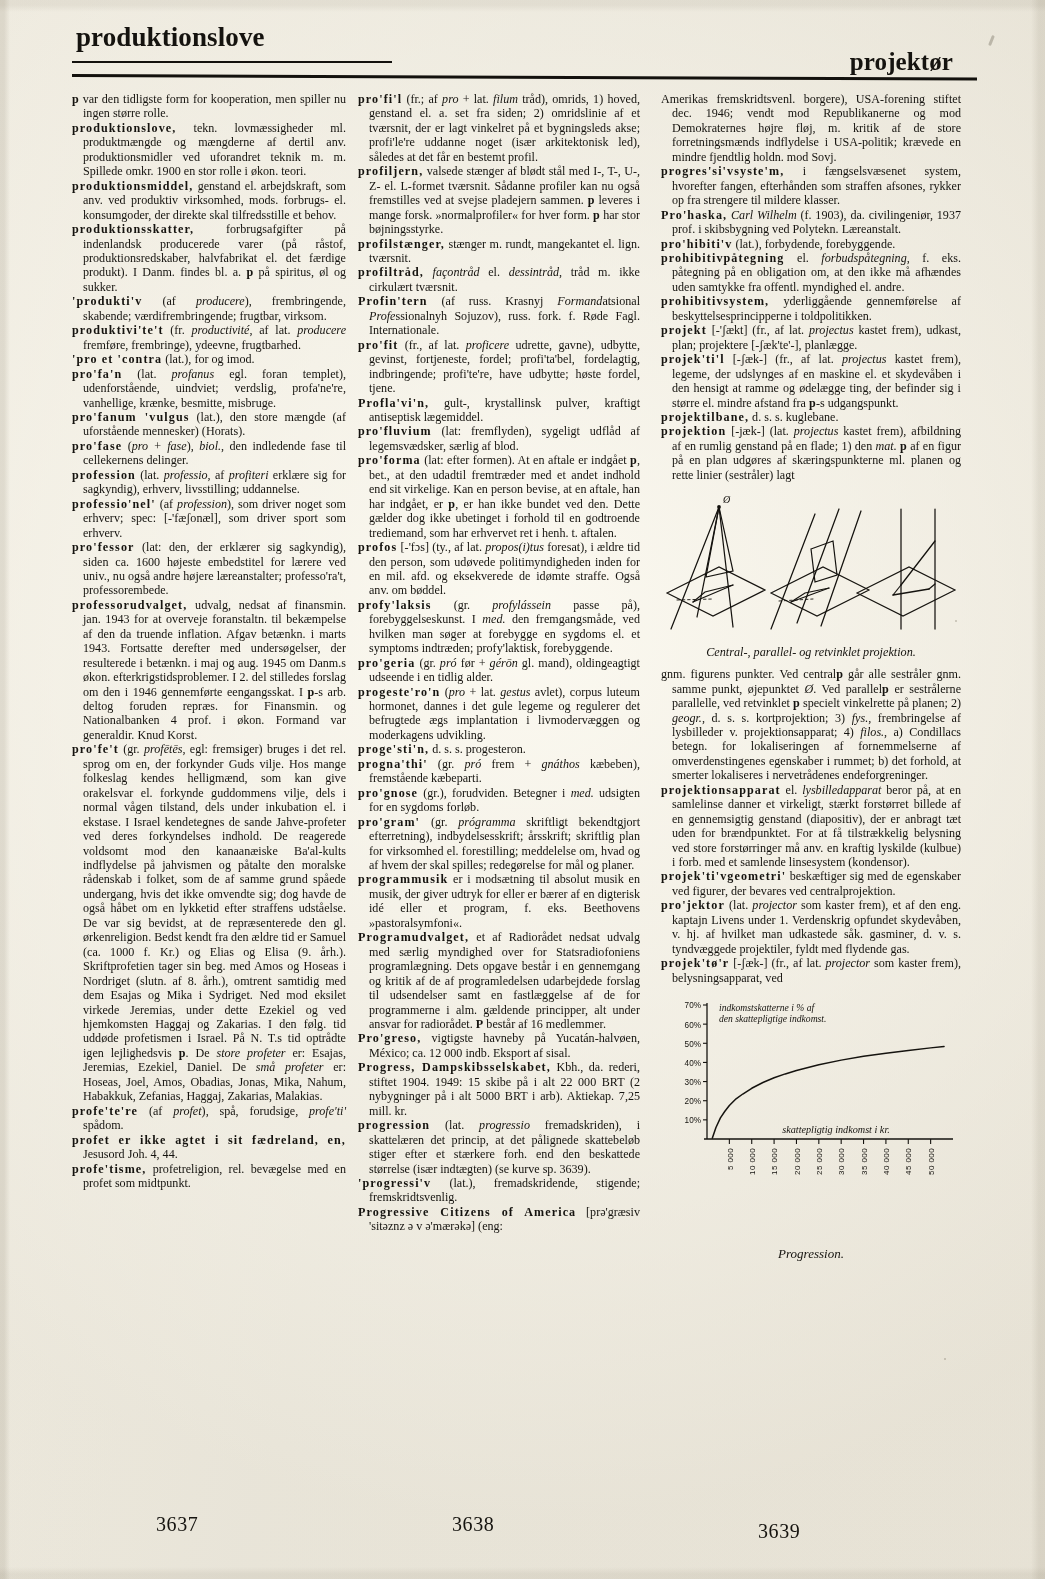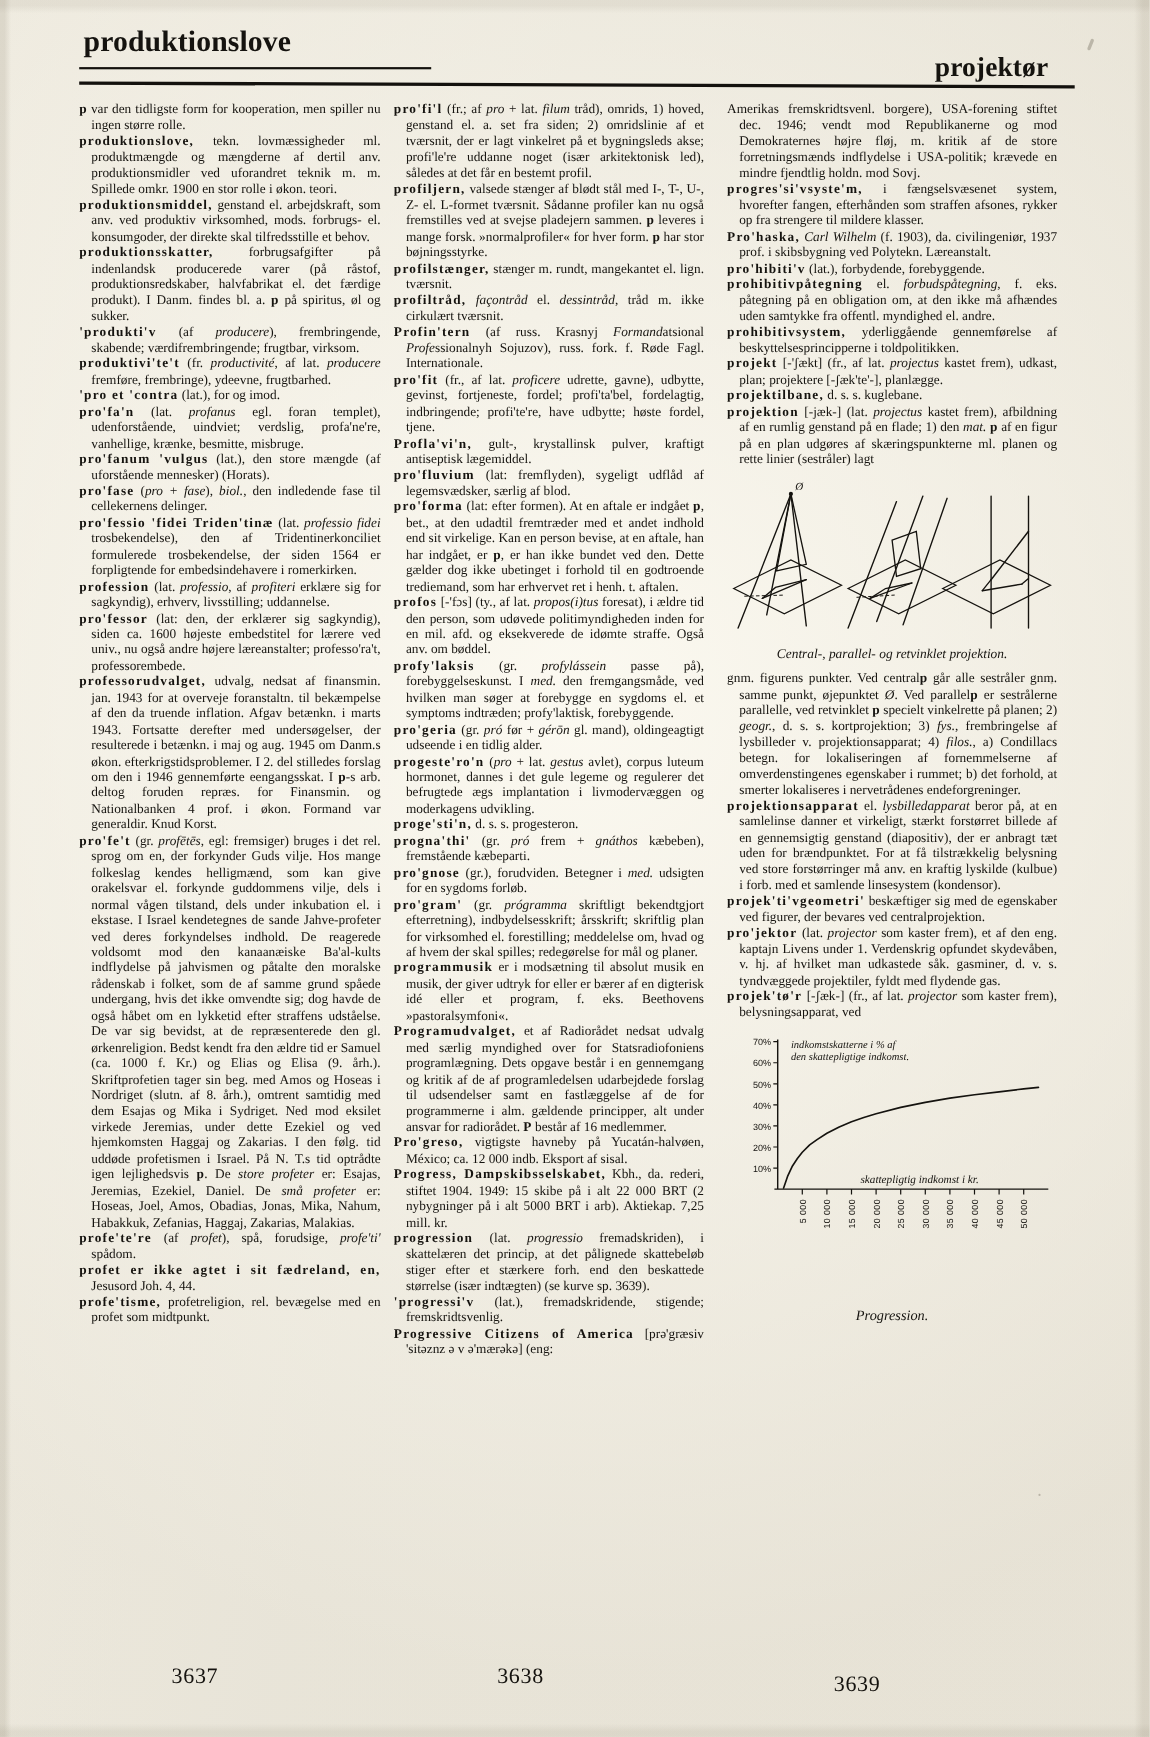--- a/index.html
+++ b/index.html
@@ -113,22 +113,22 @@
       <p class="entry"><b>p</b> var den tidligste form for kooperation, men spiller nu ingen større rolle.</p>
       <p class="entry"><b class="sp">produktionslove,</b> tekn. lovmæssigheder ml. produktmængde og mængderne af dertil anv. produktionsmidler ved uforandret teknik m. m. Spillede omkr. 1900 en stor rolle i økon. teori.</p>
       <p class="entry"><b class="sp">produktionsmiddel,</b> genstand el. arbejdskraft, som anv. ved produktiv virksomhed, mods. forbrugs- el. konsumgoder, der direkte skal tilfredsstille et behov.</p>
       <p class="entry"><b class="sp">produktionsskatter,</b> forbrugsafgifter på indenlandsk producerede varer (på råstof, produktionsredskaber, halvfabrikat el. det færdige produkt). I Danm. findes bl. a. <b>p</b> på spiritus, øl og sukker.</p>
       <p class="entry"><b class="sp">'produkti'v</b> (af <i>producere</i>), frembringende, skabende; værdifrembringende; frugtbar, virksom.</p>
       <p class="entry"><b class="sp">produktivi'te't</b> (fr. <i>productivité</i>, af lat. <i>producere</i> fremføre, frembringe), ydeevne, frugtbarhed.</p>
       <p class="entry"><b class="sp">'pro et 'contra</b> (lat.), for og imod.</p>
       <p class="entry"><b class="sp">pro'fa'n</b> (lat. <i>profanus</i> egl. foran templet), udenforstående, uindviet; verdslig, profa'ne're, vanhellige, krænke, besmitte, misbruge.</p>
       <p class="entry"><b class="sp">pro'fanum 'vulgus</b> (lat.), den store mængde (af uforstående mennesker) (Horats).</p>
       <p class="entry"><b class="sp">pro'fase</b> (<i>pro + fase</i>), <i>biol.</i>, den indledende fase til cellekernens delinger.</p>
-      <p class="entry"><b class="sp">pro'fessio 'fidei Triden'tinæ</b> (lat. <i>professio fidei</i> trosbekendelse), den af Tridentinerkonciliet formulerede trosbekendelse, der siden 1564 er forpligtende for embedsindehavere i romerkirken.</p>
       <p class="entry"><b class="sp">profession</b> (lat. <i>professio</i>, af <i>profiteri</i> erklære sig for sagkyndig), erhverv, livsstilling; uddannelse.</p>
+      <p class="entry"><b class="sp">professio'nel'</b> (af <i>profession</i>), som driver noget som erhverv; spec: [-'fæʃonæl], som driver sport som erhverv.</p>
       <p class="entry"><b class="sp">pro'fessor</b> (lat: den, der erklærer sig sagkyndig), siden ca. 1600 højeste embedstitel for lærere ved univ., nu også andre højere læreanstalter; professo'ra't, professorembede.</p>
       <p class="entry"><b class="sp">professorudvalget,</b> udvalg, nedsat af finansmin. jan. 1943 for at overveje foranstaltn. til bekæmpelse af den da truende inflation. Afgav betænkn. i marts 1943. Fortsatte derefter med undersøgelser, der resulterede i betænkn. i maj og aug. 1945 om Danm.s økon. efterkrigstidsproblemer. I 2. del stilledes forslag om den i 1946 gennemførte eengangsskat. I <b>p</b>-s arb. deltog foruden repræs. for Finansmin. og Nationalbanken 4 prof. i økon. Formand var generaldir. Knud Korst.</p>
       <p class="entry"><b class="sp">pro'fe't</b> (gr. <i>profētēs</i>, egl: fremsiger) bruges i det rel. sprog om en, der forkynder Guds vilje. Hos mange folkeslag kendes helligmænd, som kan give orakelsvar el. forkynde guddommens vilje, dels i normal vågen tilstand, dels under inkubation el. i ekstase. I Israel kendetegnes de sande Jahve-profeter ved deres forkyndelses indhold. De reagerede voldsomt mod den kanaanæiske Ba'al-kults indflydelse på jahvismen og påtalte den moralske rådenskab i folket, som de af samme grund spåede undergang, hvis det ikke omvendte sig; dog havde de også håbet om en lykketid efter straffens udståelse. De var sig bevidst, at de repræsenterede den gl. ørkenreligion. Bedst kendt fra den ældre tid er Samuel (ca. 1000 f. Kr.) og Elias og Elisa (9. årh.). Skriftprofetien tager sin beg. med Amos og Hoseas i Nordriget (slutn. af 8. årh.), omtrent samtidig med dem Esajas og Mika i Sydriget. Ned mod eksilet virkede Jeremias, under dette Ezekiel og ved hjemkomsten Haggaj og Zakarias. I den følg. tid uddøde profetismen i Israel. På N. T.s tid optrådte igen lejlighedsvis <b>p</b>. De <i>store profeter</i> er: Esajas, Jeremias, Ezekiel, Daniel. De <i>små profeter</i> er: Hoseas, Joel, Amos, Obadias, Jonas, Mika, Nahum, Habakkuk, Zefanias, Haggaj, Zakarias, Malakias.</p>
       <p class="entry"><b class="sp">profe'te're</b> (af <i>profet</i>), spå, forudsige, <i>profe'ti'</i> spådom.</p>
       <p class="entry"><b class="sp">profet er ikke agtet i sit fædreland, en,</b> Jesusord Joh. 4, 44.</p>
       <p class="entry"><b class="sp">profe'tisme,</b> profetreligion, rel. bevægelse med en profet som midtpunkt.</p>
     </div>
 
   <div class="col" id="col2">
       <p class="entry"><b class="sp">pro'fi'l</b> (fr.; af <i>pro</i> + lat. <i>filum</i> tråd), omrids, 1) hoved, genstand el. a. set fra siden; 2) omridslinie af et tværsnit, der er lagt vinkelret på et bygningsleds akse; profi'le're uddanne noget (især arkitektonisk led), således at det får en bestemt profil.</p>
@@ -159,20 +159,21 @@
 
   <div class="col" id="col3">
     <div>
         <p class="entry">Amerikas fremskridtsvenl. borgere), USA-forening stiftet dec. 1946; vendt mod Republikanerne og mod Demokraternes højre fløj, m. kritik af de store forretningsmænds indflydelse i USA-politik; krævede en mindre fjendtlig holdn. mod Sovj.</p>
         <p class="entry"><b class="sp">progres'si'vsyste'm,</b> i fængselsvæsenet system, hvorefter fangen, efterhånden som straffen afsones, rykker op fra strengere til mildere klasser.</p>
         <p class="entry"><b class="sp">Pro'haska,</b> <i>Carl Wilhelm</i> (f. 1903), da. civilingeniør, 1937 prof. i skibsbygning ved Polytekn. Læreanstalt.</p>
         <p class="entry"><b class="sp">pro'hibiti'v</b> (lat.), forbydende, forebyggende.</p>
         <p class="entry"><b class="sp">prohibitivpåtegning</b> el. <i>forbudspåtegning</i>, f. eks. påtegning på en obligation om, at den ikke må afhændes uden samtykke fra offentl. myndighed el. andre.</p>
         <p class="entry"><b class="sp">prohibitivsystem,</b> yderliggående gennemførelse af beskyttelsesprincipperne i toldpolitikken.</p>
         <p class="entry"><b class="sp">projekt</b> [-'ʃækt] (fr., af lat. <i>projectus</i> kastet frem), udkast, plan; projektere [-ʃæk'te'-], planlægge.</p>
+        <p class="entry"><b class="sp">projek'ti'l</b> [-ʃæk-] (fr., af lat. <i>projectus</i> kastet frem), legeme, der udslynges af en maskine el. et skydevåben i den hensigt at ramme og ødelægge ting, der befinder sig i større el. mindre afstand fra <b>p</b>-s udgangspunkt.</p>
         <p class="entry"><b class="sp">projektilbane,</b> d. s. s. kuglebane.</p>
         <p class="entry"><b class="sp">projektion</b> [-jæk-] (lat. <i>projectus</i> kastet frem), afbildning af en rumlig genstand på en flade; 1) den <i>mat.</i> <b>p</b> af en figur på en plan udgøres af skæringspunkterne ml. planen og rette linier (sestråler) lagt</p>
       </div>
 
     <div class="figbox">
       <svg width="300" height="150" viewBox="0 0 300 150">
         <g stroke="#15130f" fill="none" stroke-width="1.25" stroke-linecap="round">
 
           <g>
 

